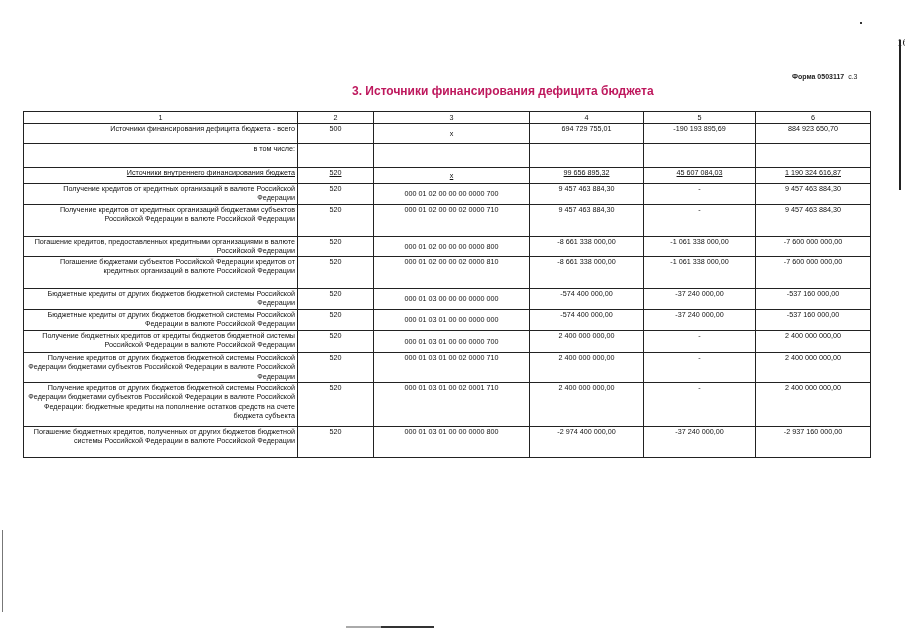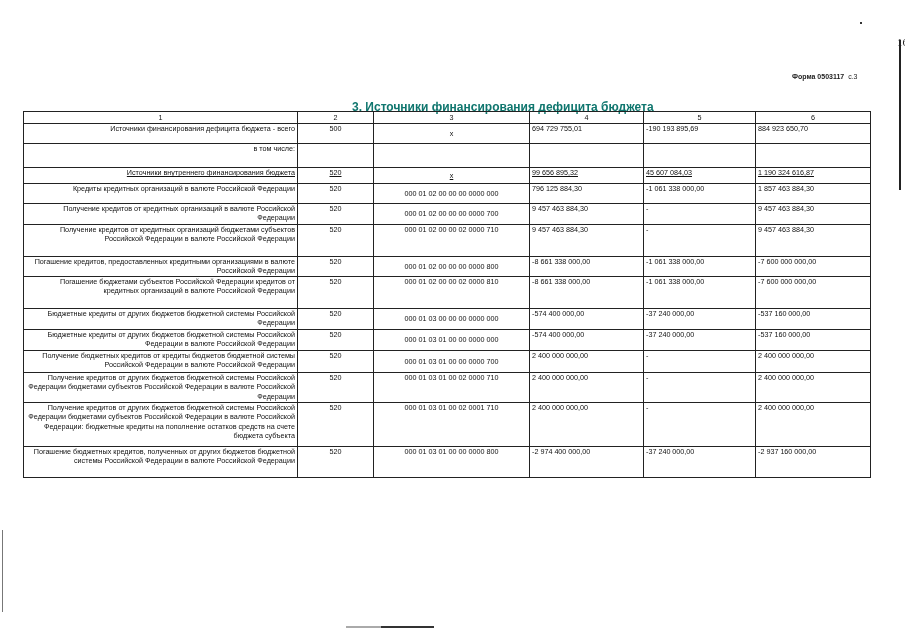--- a/index.html
+++ b/index.html
@@ -4,41 +4,41 @@
 <style>
   html, body { margin: 0; padding: 0; }
   body {
     width: 905px; height: 640px; background: #ffffff; position: relative; overflow: hidden;
     font-family: "Liberation Sans", sans-serif; color: #111;
   }
   .page-number { position: absolute; left: 897px; top: 36px; font-family: "Liberation Serif", serif; font-size: 11px; color: #222; }
   .page-dot { position: absolute; left: 860px; top: 22px; width: 2px; height: 2px; background: #333; }
   .form-label { position: absolute; left: 792px; top: 73px; font-size: 7px; color: #222; white-space: nowrap; }
   .form-label b { font-weight: bold; }
-  .title { position: absolute; left: 352px; top: 100px; font-size: 12px; font-weight: bold; white-space: nowrap; color: #0f766e; }
+  .title { position: absolute; left: 352px; top: 84px; font-size: 12px; font-weight: bold; white-space: nowrap; color: #be185d; }
   .right-bar { position: absolute; left: 899px; top: 40px; width: 2px; height: 150px; background: #222; }
   .left-bar { position: absolute; left: 2px; top: 530px; width: 1px; height: 82px; background: #777; }
   .bottom-line { position: absolute; left: 346px; top: 626px; width: 88px; height: 2px; background: linear-gradient(90deg,#aaa 0,#aaa 40%,#333 40%,#333 100%); }
 
   table.report {
     position: absolute; left: 23px; top: 111px; border-collapse: collapse;
     table-layout: fixed; width: 847px; font-size: 7.2px; line-height: 9.4px;
   }
   table.report td, table.report th {
     border: 1px solid #222; padding: 0 2px; vertical-align: top; overflow: hidden;
   }
   table.report th { font-weight: normal; text-align: center; padding-top: 1px; }
   th.bold { font-weight: bold; }
   tr.head { height: 59px; }
   tr.nums td { text-align: center; height: 11px; vertical-align: middle; line-height: 10px; }
   td.name { text-align: right; }
   td.name .ind { padding-left: 6px; }
   td.c2, td.c3 { text-align: center; vertical-align: middle; }
   td.c3 { vertical-align: top; padding-top: 6px; }
-  td.num { text-align: left; vertical-align: bottom; white-space: nowrap; padding-bottom: 1px; }
+  td.num { text-align: center; vertical-align: bottom; white-space: nowrap; padding-bottom: 1px; }
   .mid td.c3 { vertical-align: middle; padding-top: 0; }
 </style>
 </head>
 <body>
 
 <div class="page-dot"></div>
 <div class="page-number">165</div>
 <div class="form-label"><b>Форма 0503117</b>&nbsp; <span>с.3</span></div>
 <div class="title">3. Источники финансирования дефицита бюджета</div>
 <div class="right-bar"></div>
@@ -81,28 +81,20 @@
     <td class="num"></td>
     <td class="num"></td>
   </tr>
       <tr class="mid" style="height: 16px; text-decoration: underline;">
     <td class="name"><span class="ind">Источники внутреннего финансирования бюджета</span></td>
     <td class="c2">520</td>
     <td class="c3">x</td>
     <td class="num">99 656 895,32</td>
     <td class="num">45 607 084,03</td>
     <td class="num">1 190 324 616,87</td>
-  </tr>
-      <tr class="mid" style="height: 20px;">
-    <td class="name"><span class="ind">Кредиты кредитных организаций в валюте Российской Федерации</span></td>
-    <td class="c2">520</td>
-    <td class="c3">000 01 02 00 00 00 0000 000</td>
-    <td class="num">796 125 884,30</td>
-    <td class="num">-1 061 338 000,00</td>
-    <td class="num">1 857 463 884,30</td>
   </tr>
       <tr class="mid" style="height: 21px;">
     <td class="name"><span class="ind">Получение кредитов от кредитных организаций в валюте Российской Федерации</span></td>
     <td class="c2">520</td>
     <td class="c3">000 01 02 00 00 00 0000 700</td>
     <td class="num">9 457 463 884,30</td>
     <td class="num">-</td>
     <td class="num">9 457 463 884,30</td>
   </tr>
       <tr style="height: 32px;">

